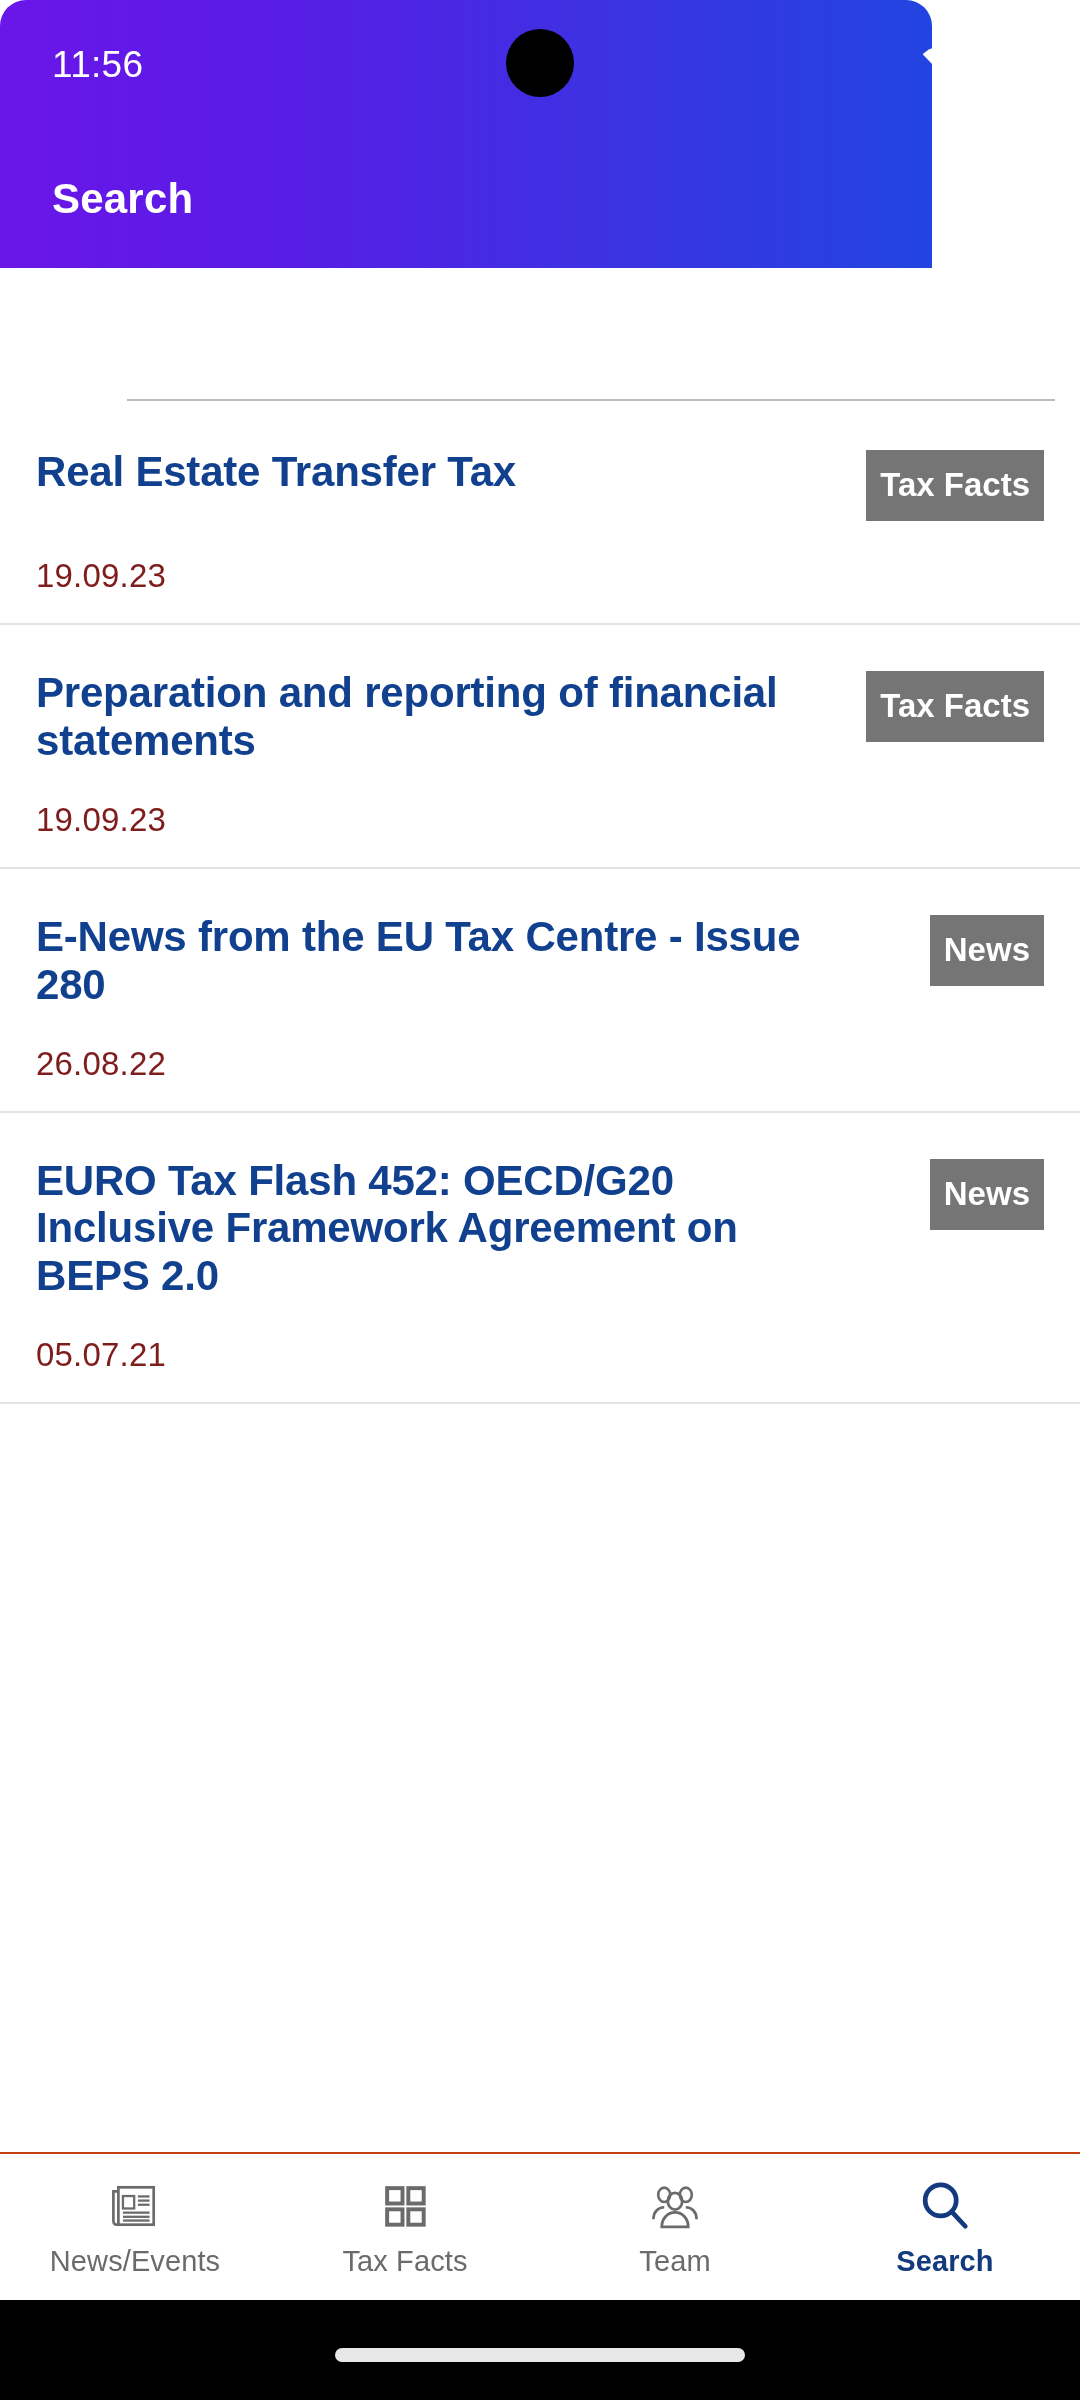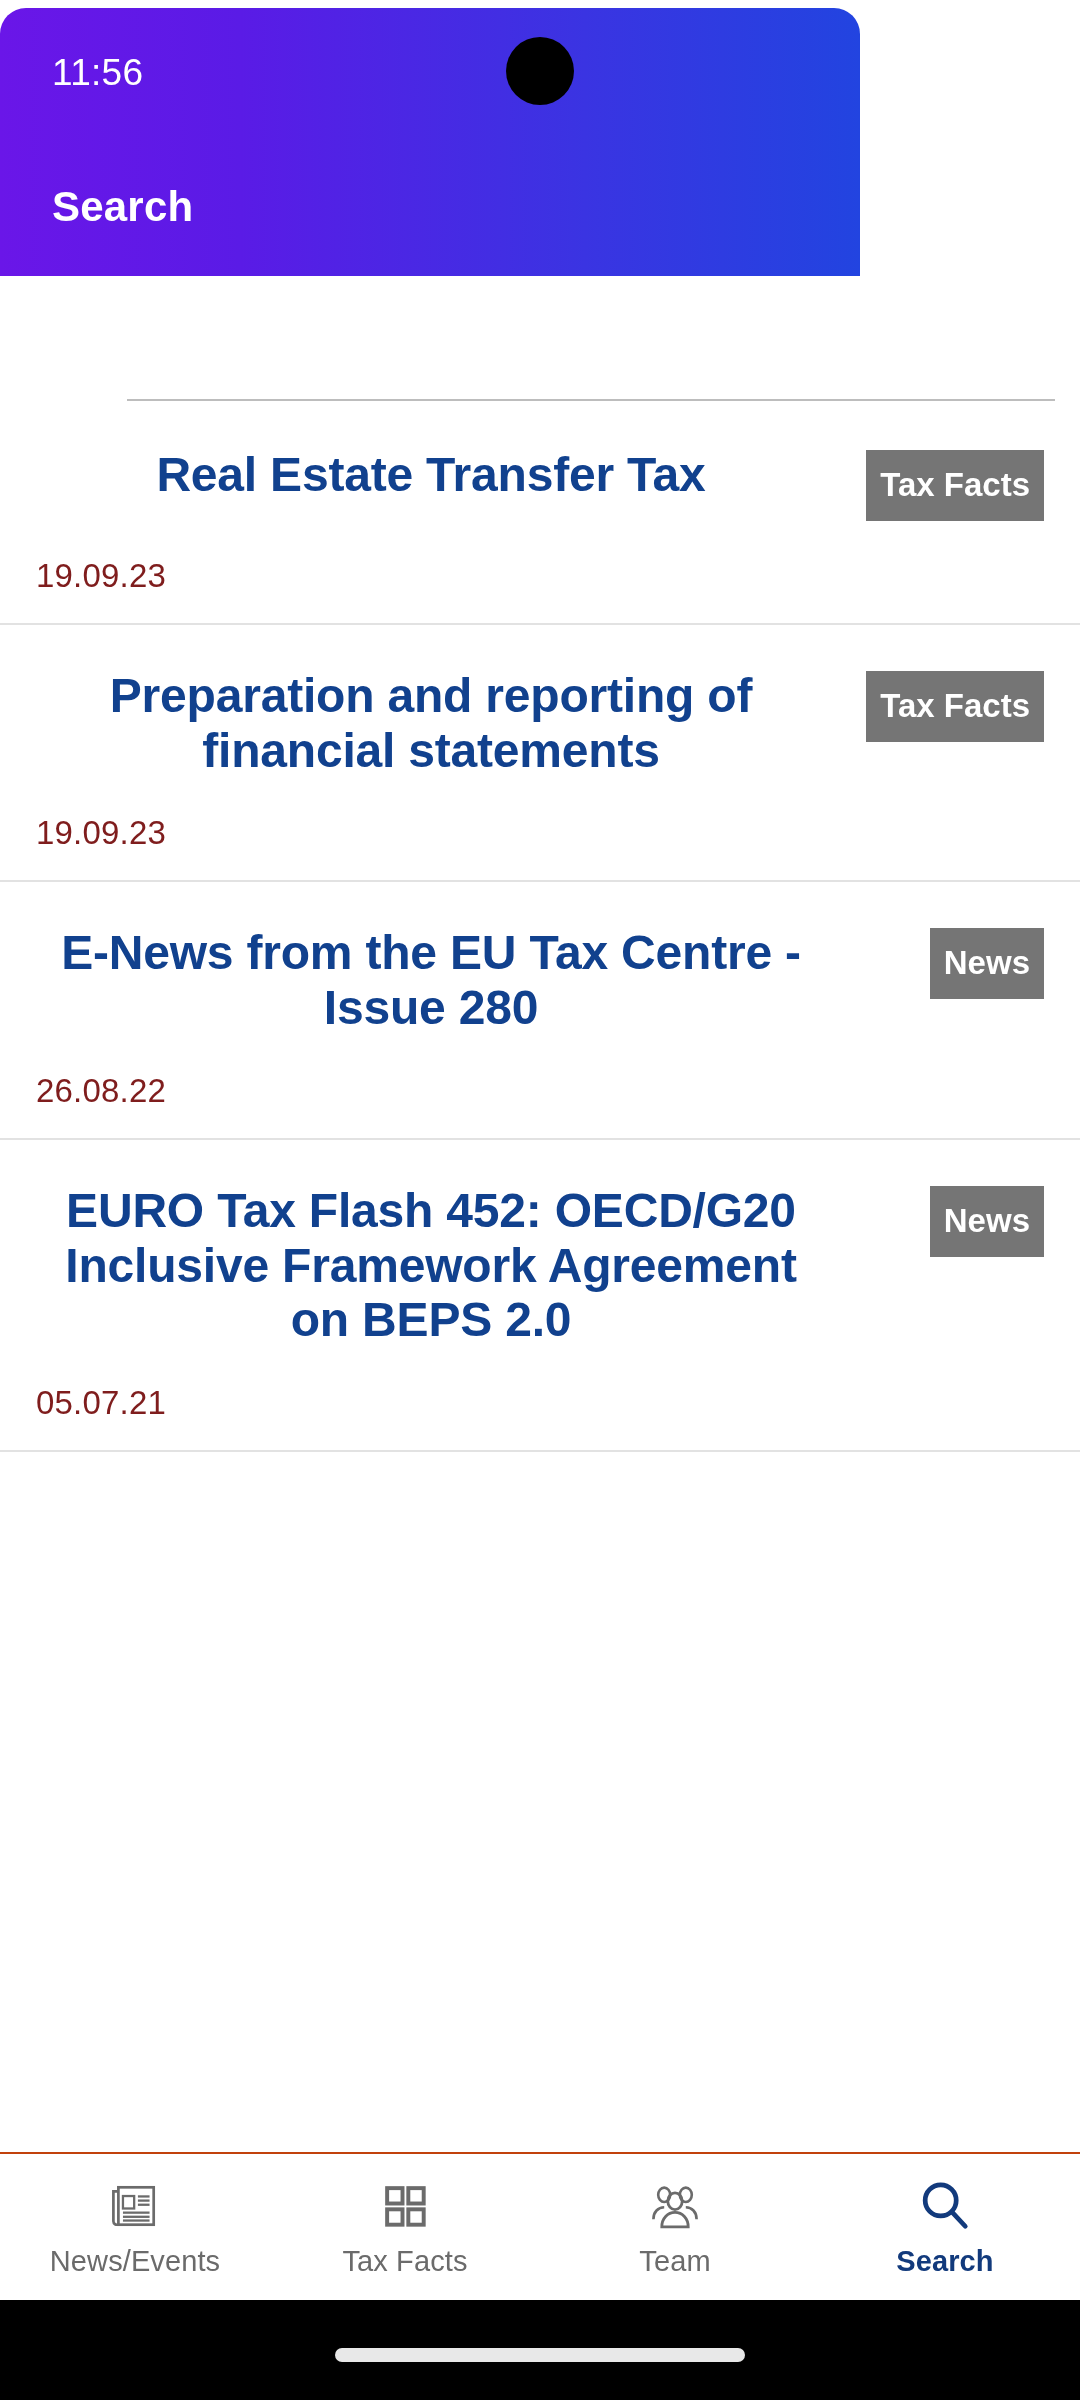--- a/index.html
+++ b/index.html
@@ -11,22 +11,22 @@
   }
   #phone {
     position:relative;
     width:1080px; height:2400px;
     background:#ffffff;
     overflow:hidden;
   }
 
   
   #header {
-    position:absolute; top:8px; left:0;
-    width:860px; height:268px;
+    position:absolute; top:0; left:0;
+    width:932px; height:268px;
     background:linear-gradient(90deg,#6A16E8 0%,#5A1BE6 28%,#3A34E2 68%,#2244E0 100%);
     border-top-left-radius:26px;
     border-top-right-radius:26px;
     overflow:hidden;
   }
   #statusbar {
     position:absolute; top:0; left:0;
     width:1080px; height:120px;
   }
   #clock {
@@ -94,27 +94,26 @@
     cursor:pointer;
   }
   .result-head {
     display:flex;
     align-items:flex-start;
     justify-content:space-between;
     gap:16px;
   }
   .result-title {
     color:#11418E;
-    font-size:48px;
+    font-size:42px;
     font-weight:700;
     line-height:1.14;
     letter-spacing:-.2px;
     flex:1 1 auto;
     max-width:790px;
-    text-align:center;
   }
   .result-badge {
     flex:0 0 auto;
     background:#757575;
     color:#ffffff;
     font-size:33px;
     font-weight:700;
     line-height:1;
     padding:18px 14px 20px 14px;
     white-space:nowrap;

